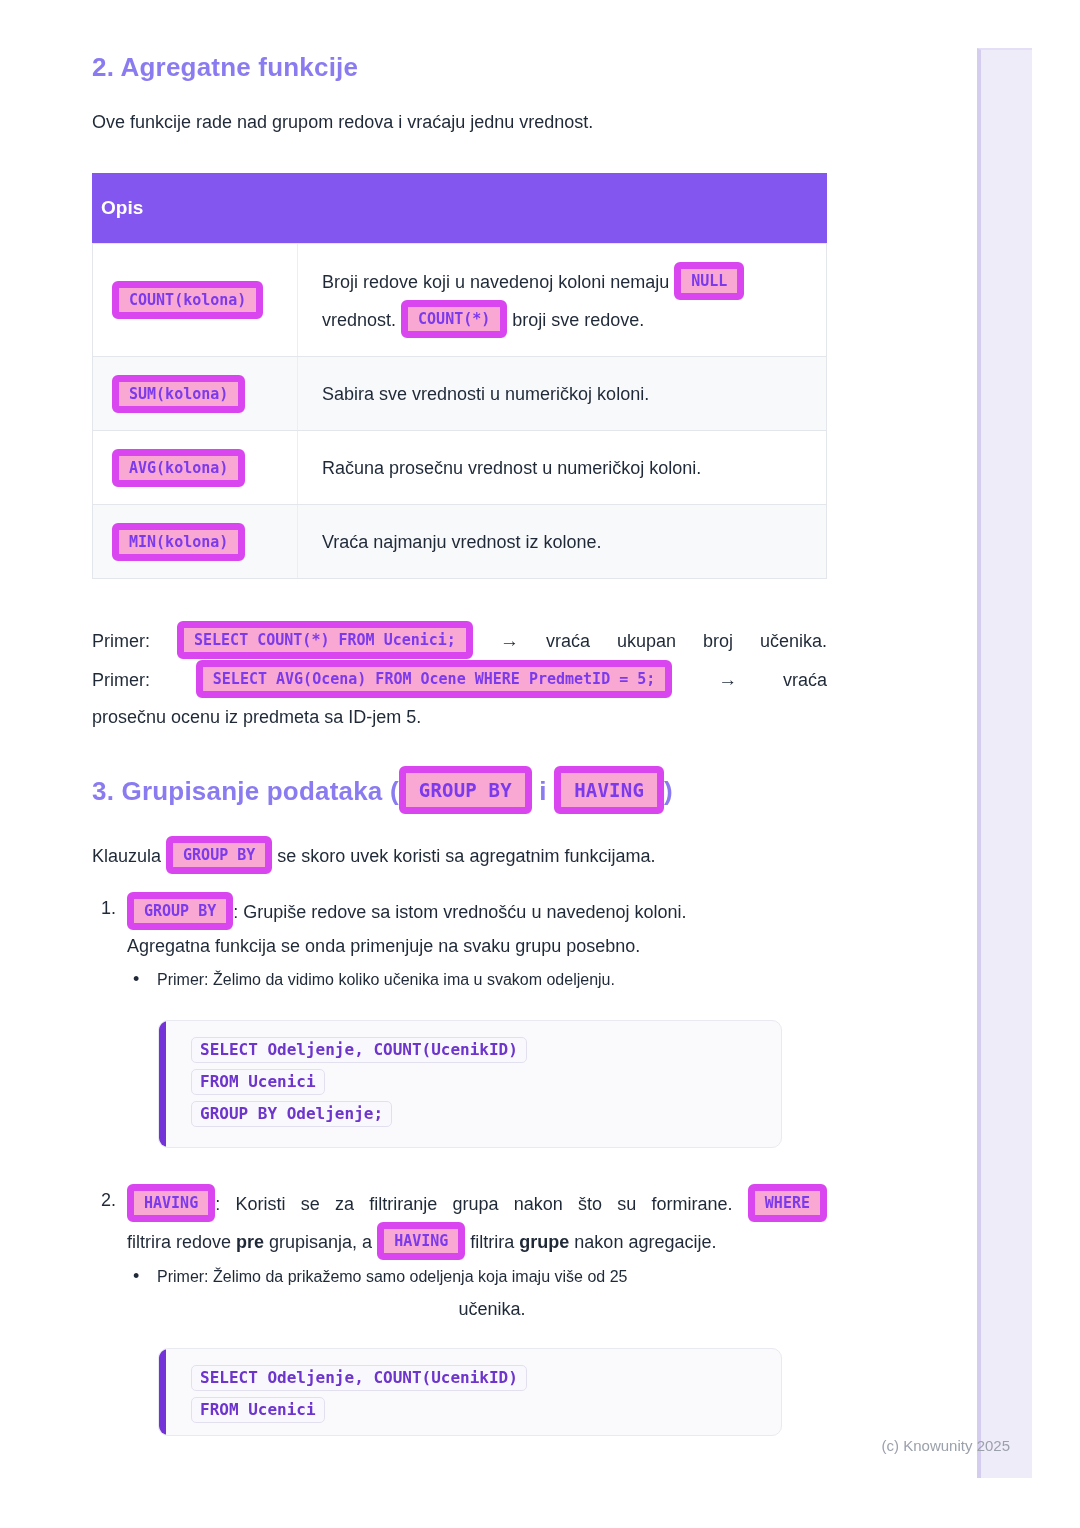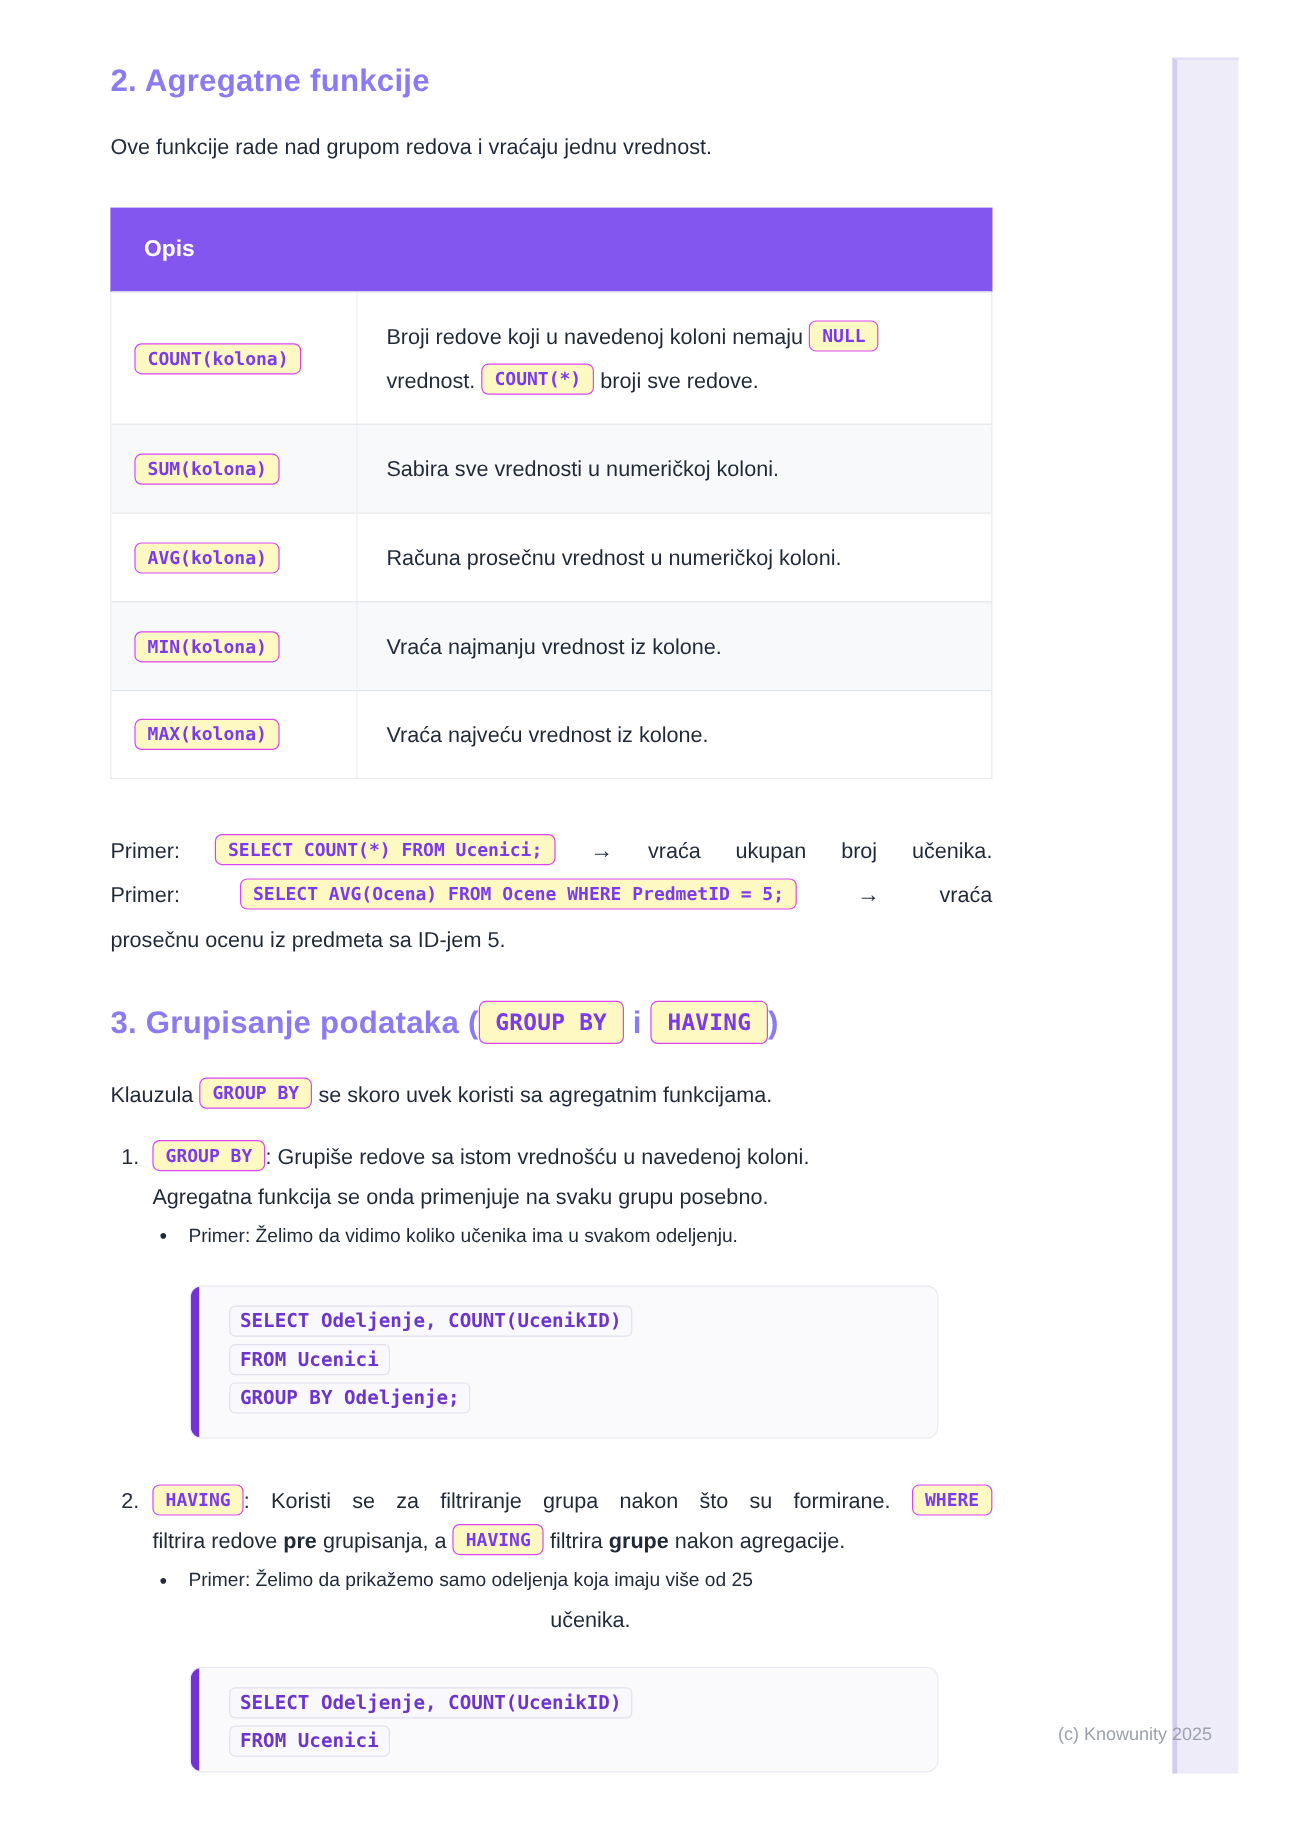--- a/index.html
+++ b/index.html
@@ -21,31 +21,31 @@
   h2 { font-size:26px; font-weight:700; color:#8a7cf0; letter-spacing:.2px; }
   .h2-first { margin-top:52px; }
   .h2-second { margin-top:30px; line-height:40px; }
 
   .intro { margin-top:27px; font-size:18px; line-height:24px; }
 
   
   .badge {
     display:inline-block; font-family:"DejaVu Sans Mono", monospace;
     font-weight:700; font-size:15px; color:#7c3aed;
-    background:#fef9c3; border:1px solid #d946ef; border-radius:6px;
+    background:#f9a8d4; border:7px solid #d946ef; border-radius:6px;
     padding:2px 10px; line-height:20px; vertical-align:2px; white-space:nowrap;
   }
   .badge-lg { font-size:19px; padding:4px 13px; line-height:26px; vertical-align:3px; }
 
   
   .table { margin-top:39px; width:735px; border:1px solid #e3e6ea; border-top:none; }
   .thead { display:flex; height:70px; background:#8456f0; margin:0 -1px; }
   .th { display:flex; align-items:center; color:#ffffff; font-size:19px; font-weight:700; }
   .th-func { width:205px; padding-left:23px; border-right:3px solid #b9a3f7; }
-  .th-opis { flex:1; padding-left:28px; }
+  .th-opis { flex:1; padding-left:9px; }
   .trow { display:flex; border-top:1px solid #e3e6ea; background:#ffffff; }
   .trow:first-child { border-top:none; }
   .trow.alt { background:#f8f9fb; }
   .td-func { width:205px; display:flex; align-items:center; padding-left:19px; border-right:1px solid #eceef2; }
   .td-desc { flex:1; padding:18px 20px 18px 24px; font-size:18px; line-height:36px; display:flex; align-items:center; }
   .r1 { min-height:110px; } .r2 { min-height:74px; } .r3 { min-height:74px;justify-content:center; }
   .r4 { min-height:74px; } .r5 { min-height:73px; }
 
   
   .examples { margin-top:42px; font-size:18px; }
@@ -130,26 +130,20 @@
         <div class="td-desc">Računa prosečnu vrednost u numeričkoj koloni.</div>
       </div>
 
       <div class="trow alt r4">
         <div class="td-func">
             <span class="badge">MIN(kolona)</span>
           </div>
         <div class="td-desc">Vraća najmanju vrednost iz kolone.</div>
       </div>
 
-      <div class="trow r5">
-        <div class="td-func">
-            <span class="badge">MAX(kolona)</span>
-          </div>
-        <div class="td-desc">Vraća najveću vrednost iz kolone.</div>
-      </div>
     </div>
 
     <div class="examples">
       <div class="ex-line ex-just"><span>Primer:</span>
         <span class="badge">SELECT COUNT(*) FROM Ucenici;</span>
         <span class="arrow">→</span>
         <span>vraća ukupan broj učenika.</span></div>
       <div class="ex-line ex-just"><span>Primer:</span>
         <span class="badge">SELECT AVG(Ocena) FROM Ocene WHERE PredmetID = 5;</span>
         <span class="arrow">→</span>

